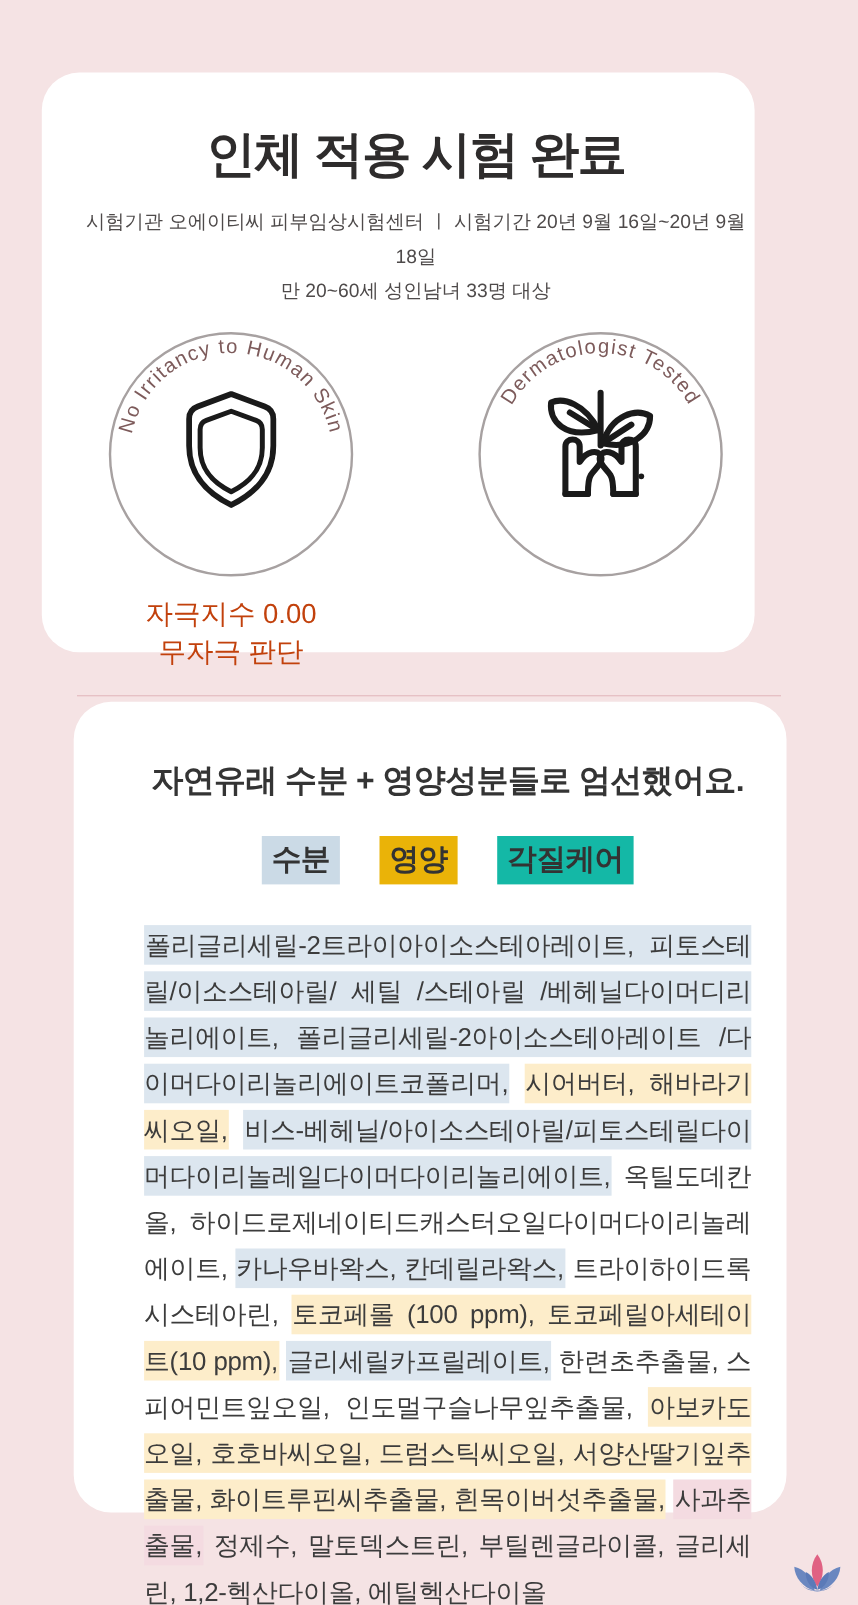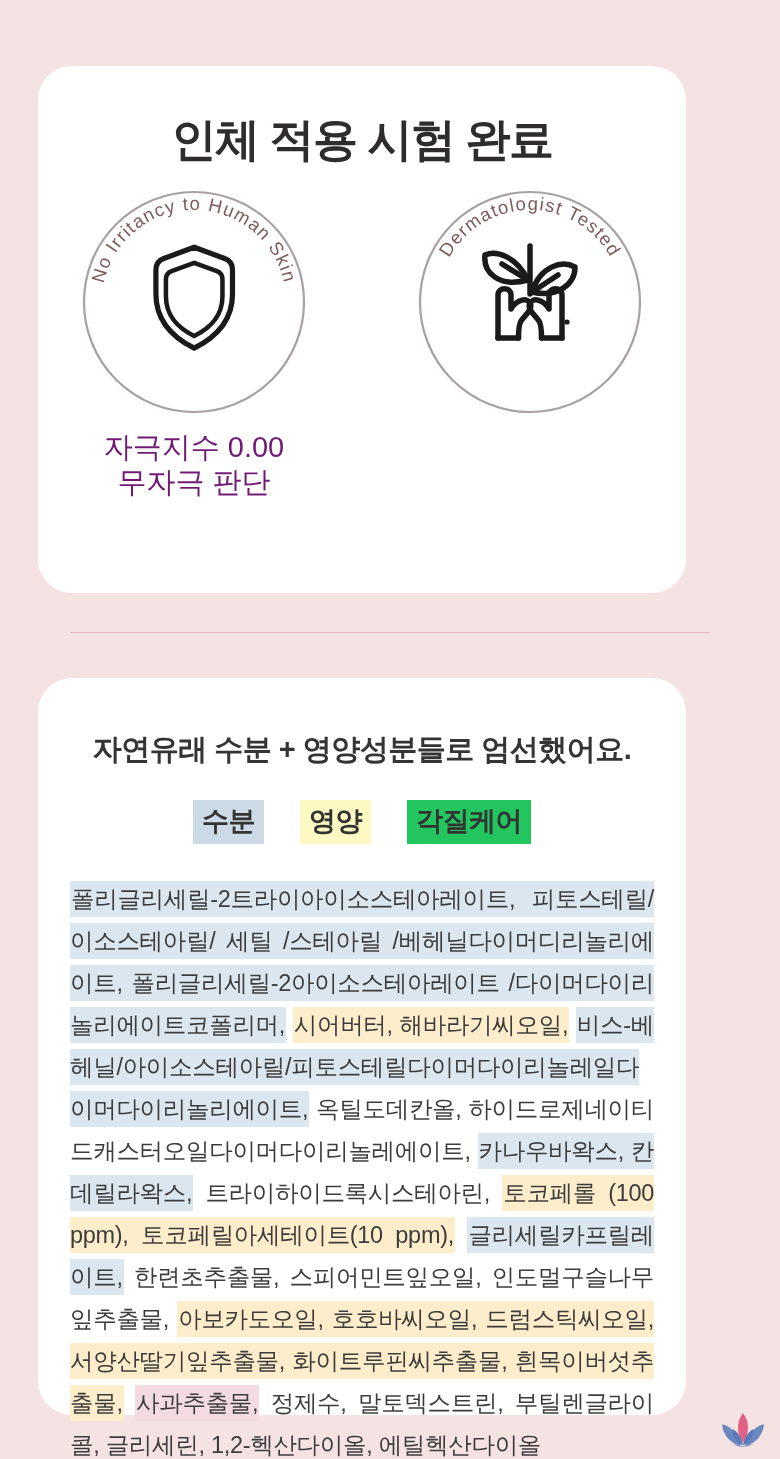--- a/index.html
+++ b/index.html
@@ -3,31 +3,31 @@
 <meta charset="utf-8">
 <style>
   * { margin:0; padding:0; box-sizing:border-box; }
   html,body { width:780px; }
   body {
     height:1459px; position:relative; overflow:hidden;
     background:#f5e3e4;
     font-family:"Liberation Sans", sans-serif;
     color:#3c3c3c;
   }
-  .card { position:absolute; left:38px; width:648px; background:#ffffff; border-radius:34px; }
+  .card { position:absolute; left:38px; width:648px; background:#ffffff; border-radius:34px;padding-left:32px; }
   .card1 { top:66px; height:527px; }
-  .card2 { top:678px; height:737px; }
+  .card2 { top:638px; height:737px;margin-left:29px; }
 
   .title { margin-top:44px; text-align:center; font-size:45px; font-weight:800; color:#2e2c2c; letter-spacing:-1.5px; }
   .sub { margin-top:16px; text-align:center; font-size:17.5px; line-height:31.5px; color:#4e4a4a; }
 
   .badges { display:flex; justify-content:center; gap:96px; margin-top:20px; }
   .badge { width:240px; text-align:center; }
   .seal { width:224px; height:224px; display:block; margin:0 auto; }
-  .caption { margin-top:16px; font-size:29px; line-height:35px; color:#701a75; font-weight:500; }
+  .caption { margin-top:16px; font-size:25px; line-height:35px; color:#c2410c; font-weight:500; }
 
   .divider { position:absolute; top:632px; left:70px; width:640px; height:1px; background:#e3b9be; }
 
   .intro { margin-top:52px; text-align:center; font-size:29px; font-weight:600; color:#343434; letter-spacing:-0.5px; }
   .ing-title { margin-top:22px; text-align:center; font-size:46px; font-weight:800; color:#282828; letter-spacing:-1px; }
   .legend { margin-top:30px; display:flex; justify-content:center; gap:36px; }
   .pill { font-size:27px; font-weight:bold; color:#333; padding:3px 9px 5px; letter-spacing:-0.5px; }
 
   .ingredients {
     margin:34px 32px 0; font-size:23.5px; line-height:42px;
@@ -36,20 +36,24 @@
   .ingredients .hl { padding:5px 1px; }
 
   .footer-logo { position:absolute; top:1411px; right:14px; display:flex; align-items:center; gap:5px; }
   .logo-text { font-size:31px; color:#8b8387; font-weight:500; letter-spacing:0.5px; }
 </style>
 </head>
 <body>
 
 <div class="card card1">
   <h1 class="title">인체 적용 시험 완료</h1>
+  <p class="sub">
+    <span>시험기관 오에이티씨 피부임상시험센터 ㅣ 시험기간 20년 9월 16일~20년 9월 18일</span><br>
+    <span>만 20~60세 성인남녀 33명 대상</span>
+  </p>
   <div class="badges">
 
     <div class="badge">
       <svg class="seal" viewBox="0 0 224 224">
         <circle cx="112" cy="112" r="110" fill="none" stroke="#a7a1a1" stroke-width="2.2"></circle>
         <path id="arc1" d="M47,177 A92,92 0 1 1 177,177" fill="none"></path>
         <text font-size="18.5" fill="#7d5b5b" letter-spacing="1.2" text-anchor="middle">
           <textPath href="#arc1" startOffset="50%">No Irritancy to Human Skin</textPath>
         </text>
         <g fill="none" stroke="#1a1a1a" stroke-linejoin="round" stroke-linecap="round" transform="translate(60,52) scale(0.87)">
@@ -87,22 +91,22 @@
 
   </div>
 </div>
 
 <div class="divider"></div>
 
 <div class="card card2">
   <p class="intro">자연유래 수분 + 영양성분들로 엄선했어요.</p>
   <div class="legend">
     <span class="pill" style="background: rgb(203, 218, 230);">수분</span>
-    <span class="pill" style="background: #fef9c3; font-family: Liberation Serif, serif;">영양</span>
-    <span class="pill" style="background: #22c55e;">각질케어</span>
+    <span class="pill" style="background: #eab308; font-family: Liberation Serif, serif;">영양</span>
+    <span class="pill" style="background: #14b8a6;">각질케어</span>
   </div>
   <p class="ingredients" id="ingredients"><span class="hl" style="background: rgb(220, 230, 239);">폴리글리세릴-2트라이아이소스테아레이트, 피토스테릴/이소스테아릴/ 세틸 /스테아릴 /베헤닐다이머디리놀리에이트, 폴리글리세릴-2아이소스테아레이트 /다이머다이리놀리에이트코폴리머,</span><span> </span><span class="hl" style="background: rgb(253, 237, 202);">시어버터, 해바라기씨오일,</span><span> </span><span class="hl" style="background: rgb(220, 230, 239);">비스-베헤닐/아이소스테아릴/피토스테릴다이머다이리놀레일다이머다이리놀리에이트,</span><span> 옥틸도데칸올, 하이드로제네이티드캐스터오일다이머다이리놀레에이트, </span><span class="hl" style="background: rgb(220, 230, 239);">카나우바왁스, 칸데릴라왁스,</span><span> 트라이하이드록시스테아린, </span><span class="hl" style="background: rgb(253, 237, 202);">토코페롤 (100 ppm), 토코페릴아세테이트(10 ppm),</span><span> </span><span class="hl" style="background: rgb(220, 230, 239);">글리세릴카프릴레이트,</span><span> 한련초추출물, 스피어민트잎오일, 인도멀구슬나무잎추출물, </span><span class="hl" style="background: rgb(253, 237, 202);">아보카도오일, 호호바씨오일, 드럼스틱씨오일, 서양산딸기잎추출물, 화이트루핀씨추출물, 흰목이버섯추출물,</span><span> </span><span class="hl" style="background: rgb(244, 219, 225);">사과추출물,</span><span> 정제수, 말토덱스트린, 부틸렌글라이콜, 글리세린, 1,2-헥산다이올, 에틸헥산다이올</span></p>
 </div>
 
 <div class="footer-logo">
   <svg width="46" height="40" viewBox="0 0 48 42">
     <path fill="#6a87c0" d="M2 14 C12 16 20 26 21.5 37 C10 34 2.5 24 2 14 Z"></path>
     <path fill="#6a87c0" d="M46 14 C36 16 28 26 26.5 37 C38 34 45.5 24 46 14 Z"></path>
     <path fill="#e06183" d="M24 2 C31 11 31 24 24 33 C17 24 17 11 24 2 Z"></path>
     <path fill="#5b7ab8" d="M13 19 C19 22 23 29 24 36 C16.5 34 12.5 26 13 19 Z"></path>

